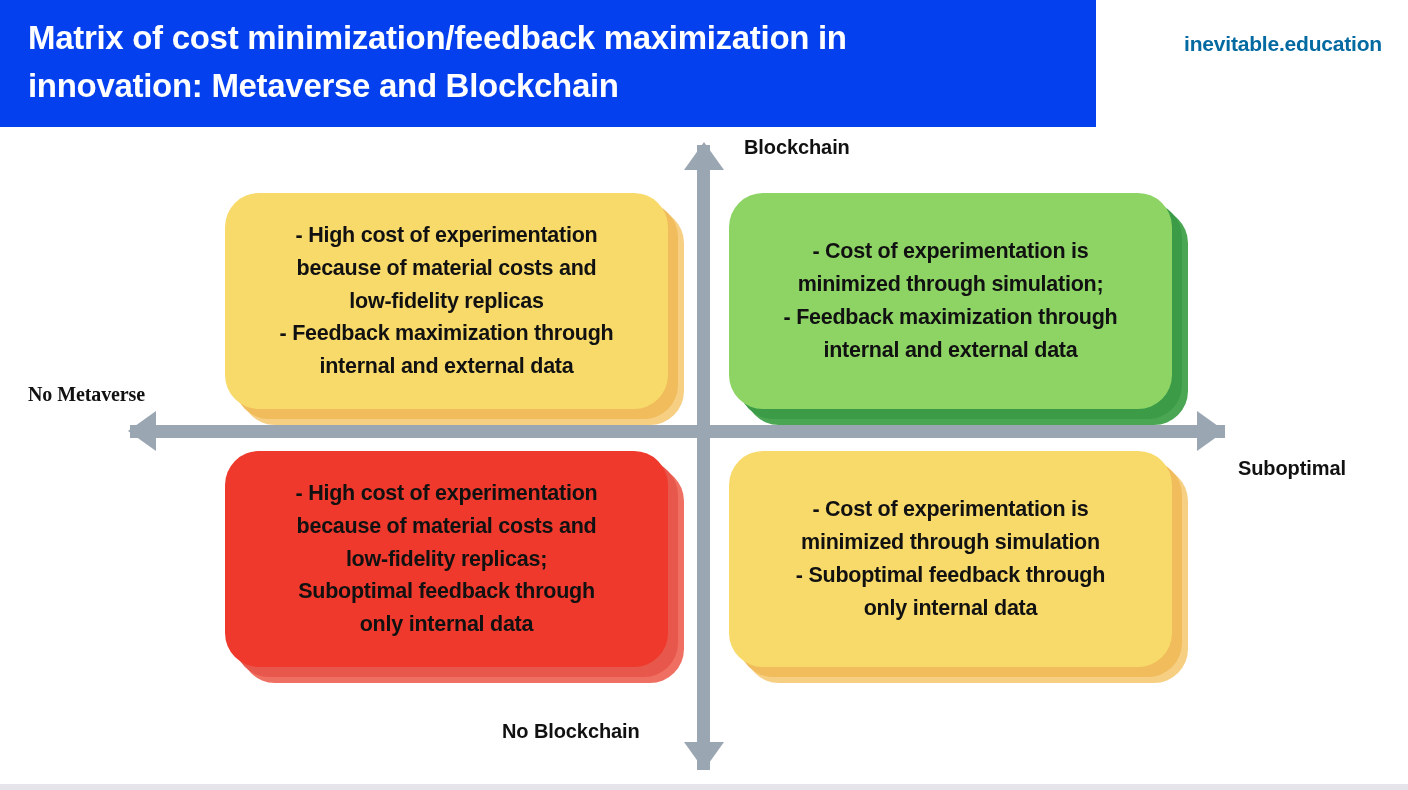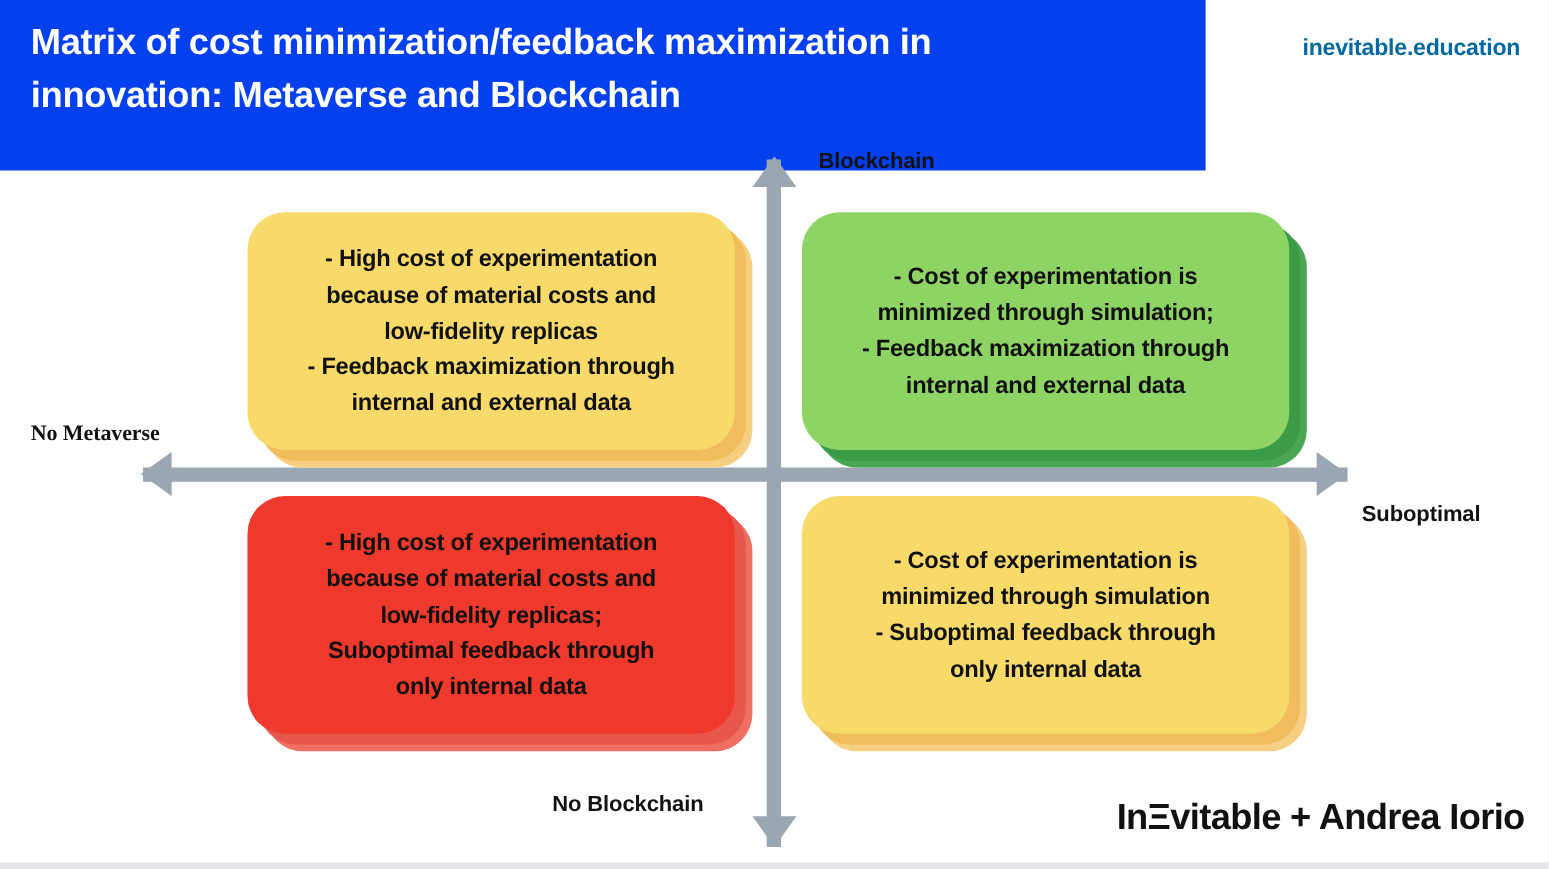--- a/index.html
+++ b/index.html
@@ -18,21 +18,21 @@
     border-bottom: 6px solid #e4e4ea;
     box-sizing: border-box;
   }
 
   
   .header-bar {
     position: absolute;
     left: 0;
     top: 0;
     width: 1096px;
-    height: 155px;
+    height: 127px;
     background: #0440ee;
     box-sizing: border-box;
     padding: 14px 34px 0 28px;
     display: flex;
     align-items: flex-start;
   }
   .header-title {
     color: #ffffff;
     font-size: 33px;
     font-weight: bold;
@@ -210,15 +210,14 @@
 Suboptimal feedback through
 only internal data</div>
   </div>
   <div class="card card-br">
     <div class="card-text">- Cost of experimentation is
 minimized through simulation
 - Suboptimal feedback through
 only internal data</div>
   </div>
 
-  <div class="brand-bottom">InΞvitable + Andrea Iorio</div>
 
 </div>
 
 </body></html>

